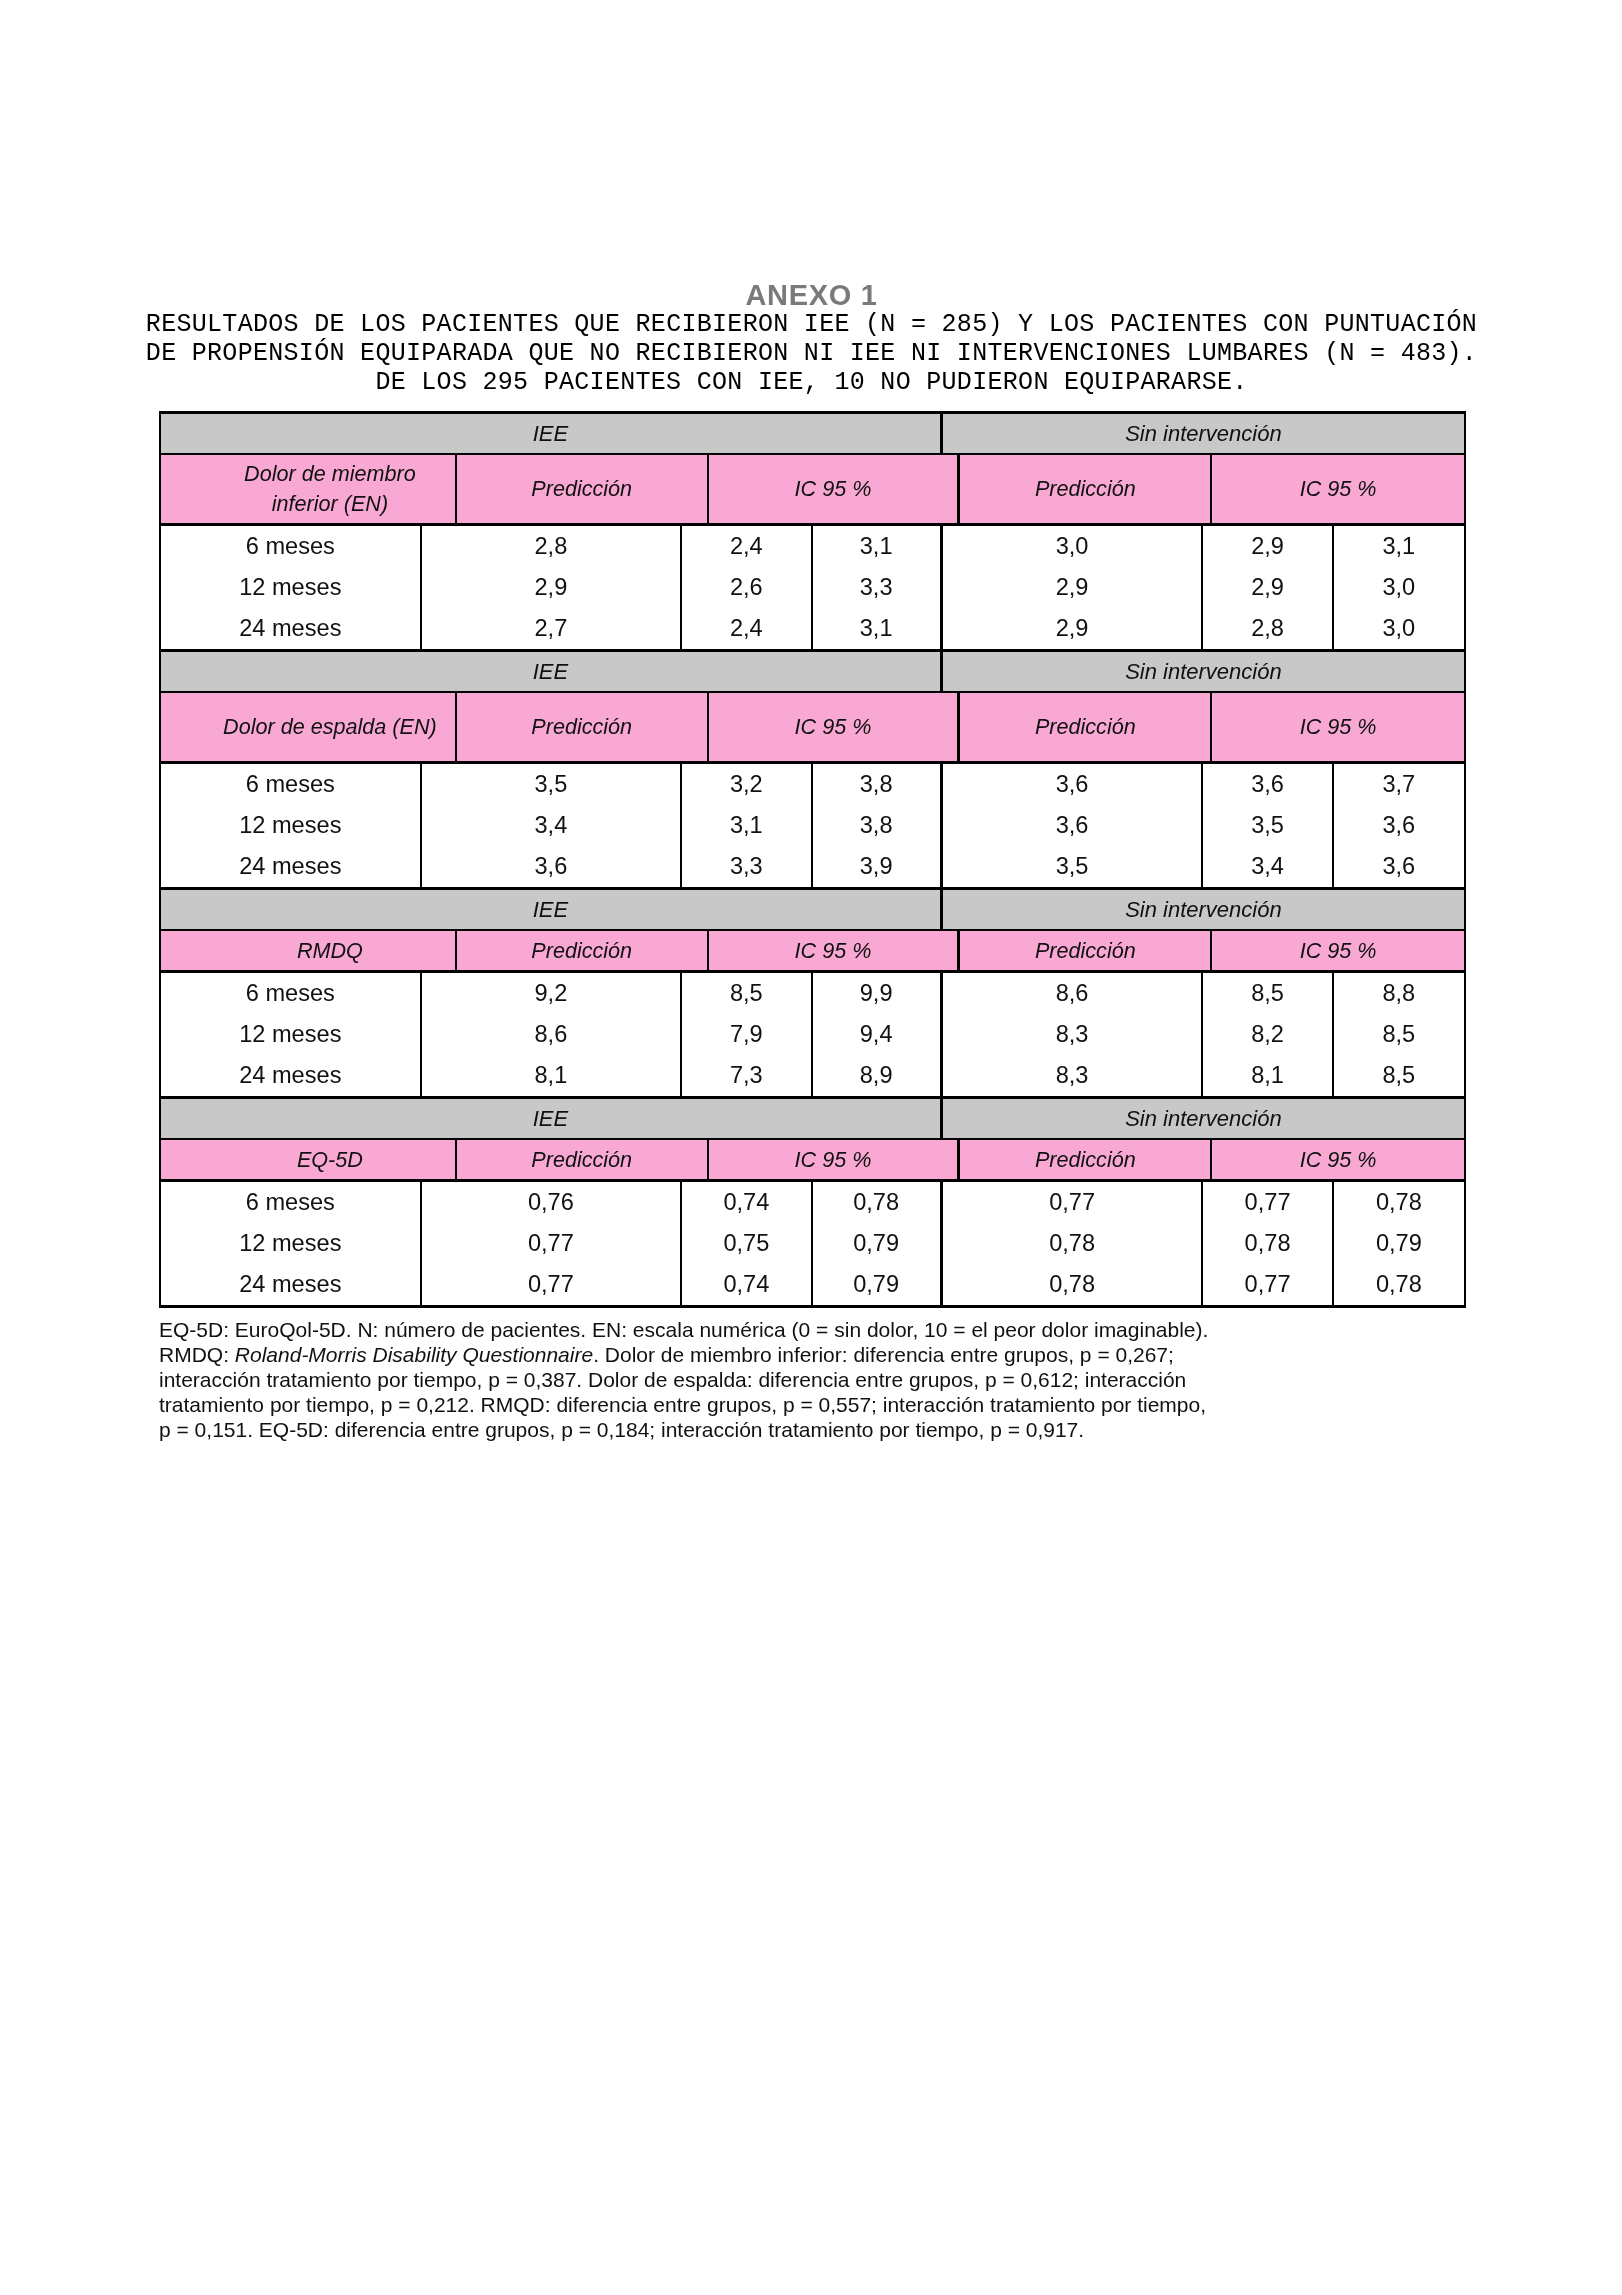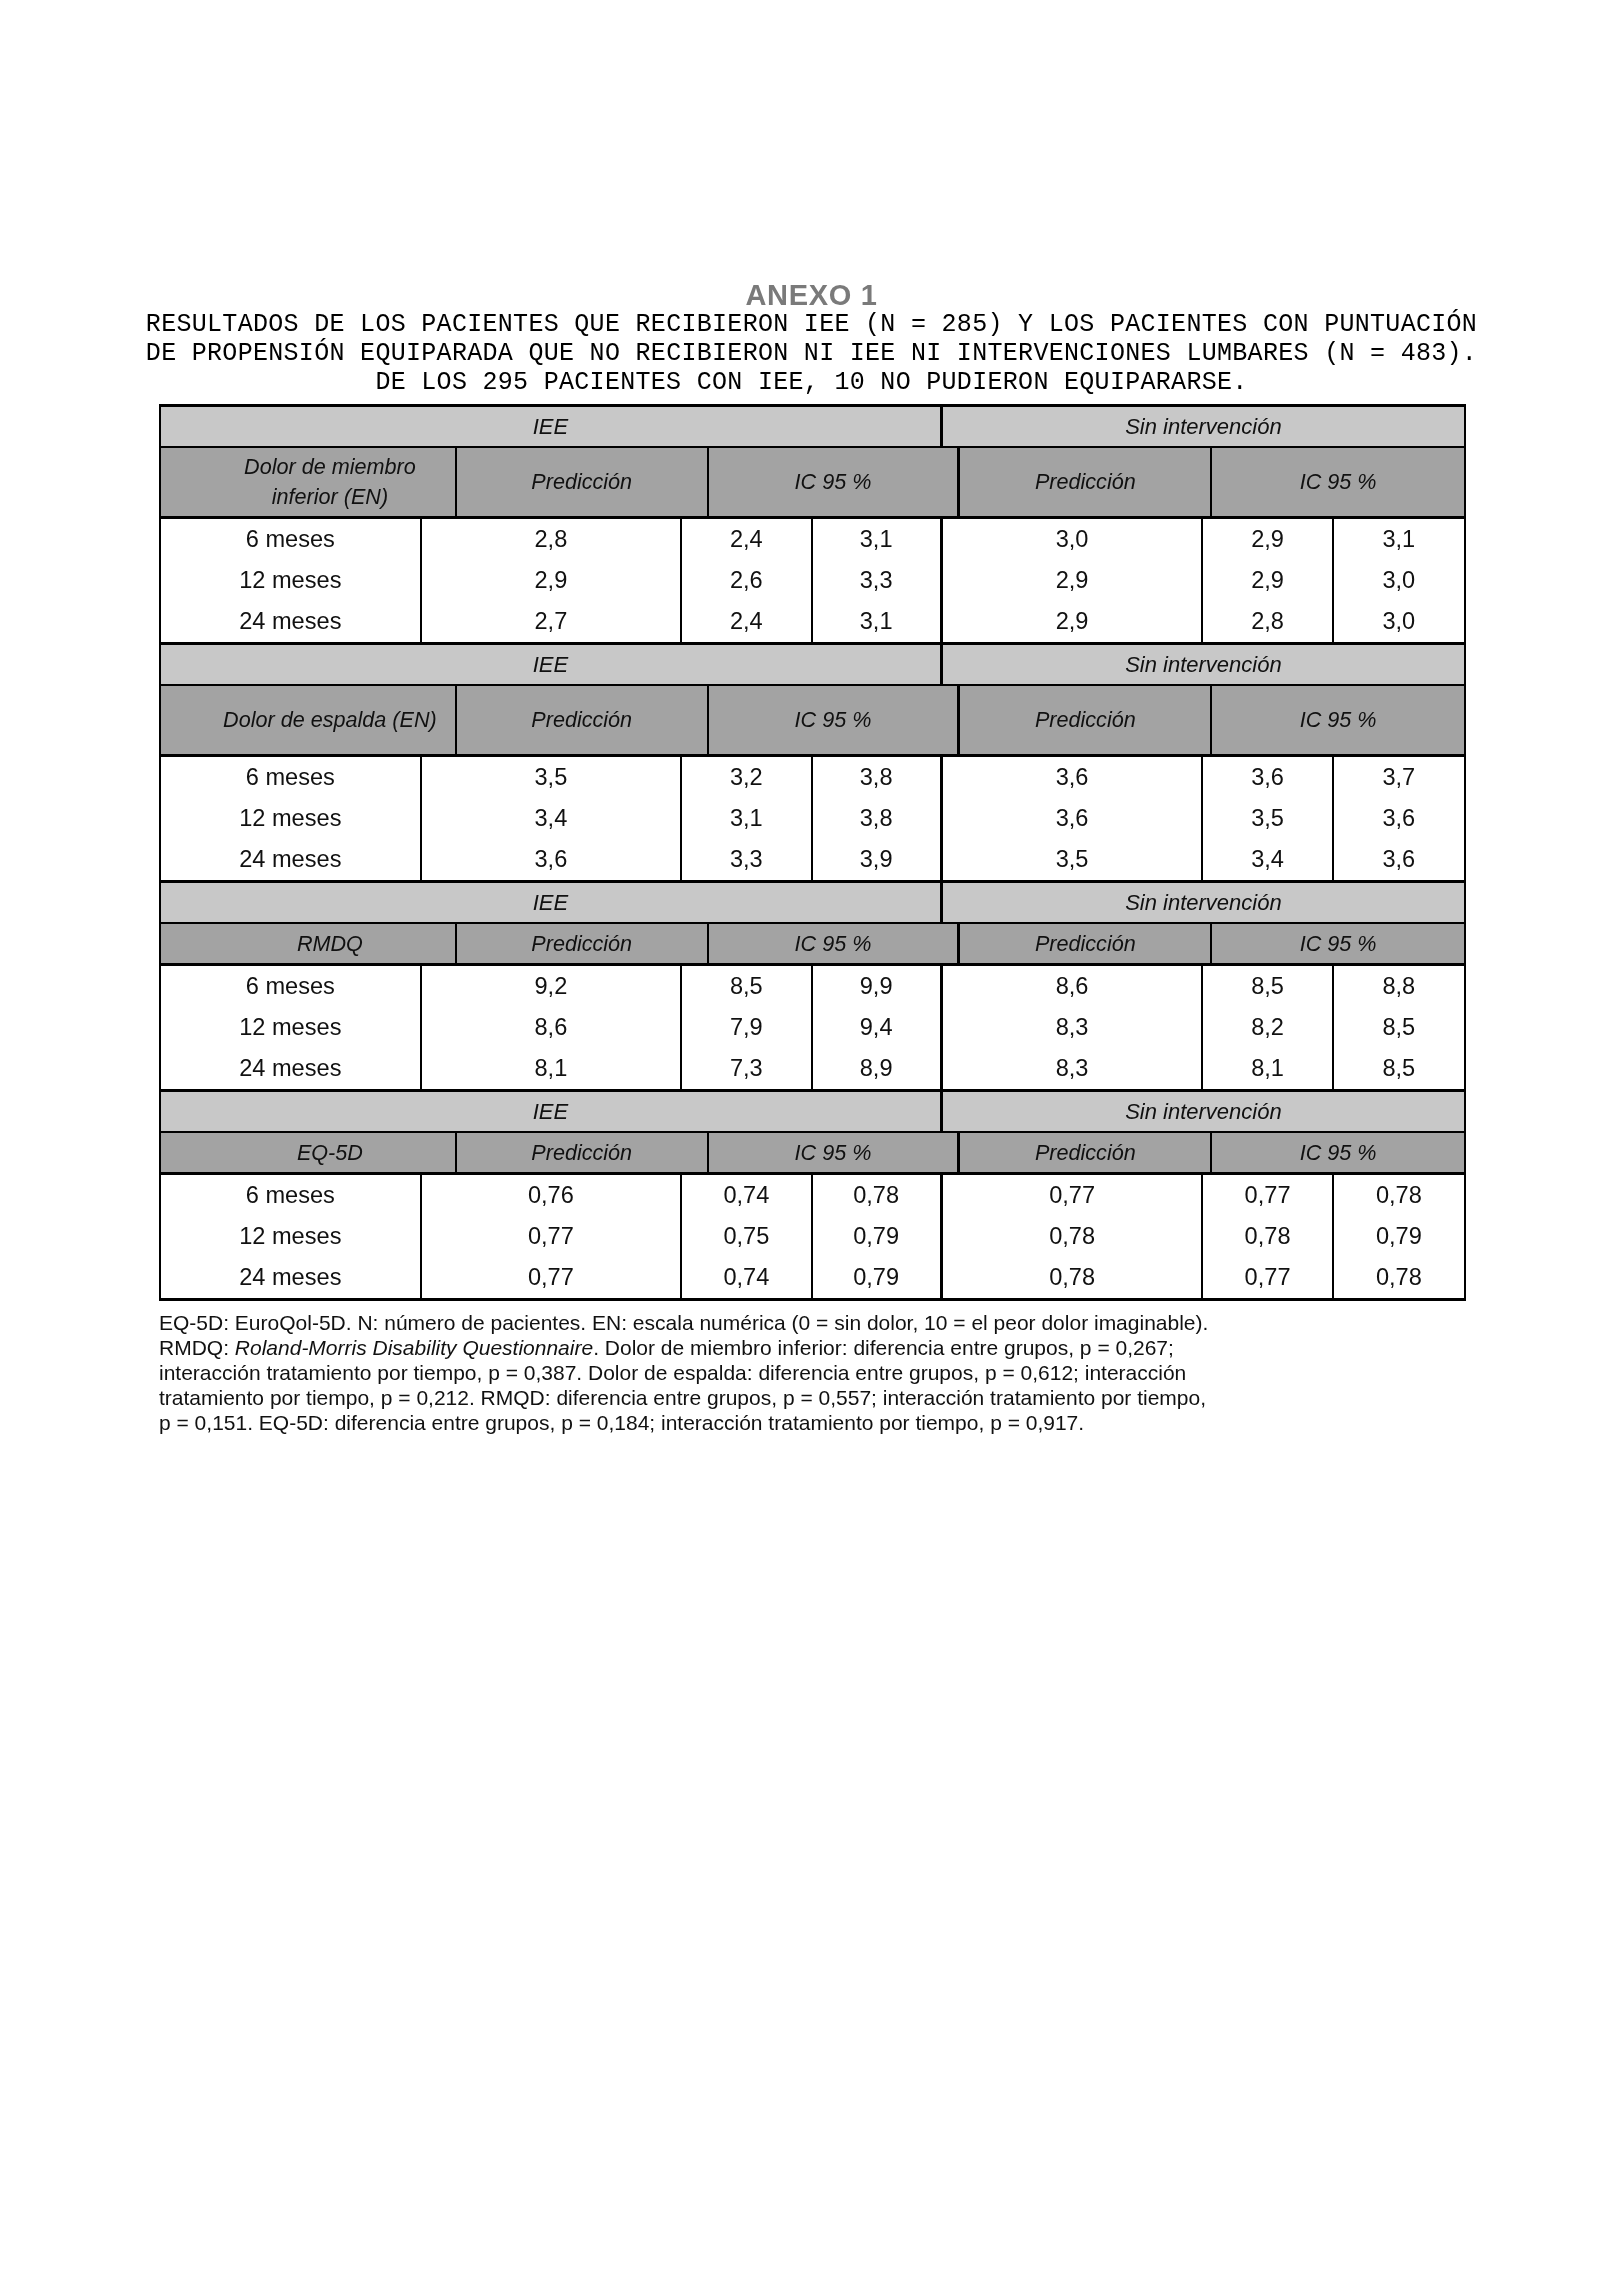--- a/index.html
+++ b/index.html
@@ -28,21 +28,21 @@
     letter-spacing: 0.7px;
   }
   .title-line {
     font-size: 25px;
     color: #000000;
     letter-spacing: 0.3px;
     font-family: Liberation Mono, monospace;
   }
   
   .annex-table {
-    margin: 7px 0 0 159px;
+    margin: 14px 0 0 159px;
     width: 1307px;
     border: 3.3px solid #000000;
     border-left-width: 2px;
     border-right-width: 2px;
     box-sizing: border-box;
   }
   .row {
     display: grid;
     grid-template-columns: 20fr 20fr 10fr 10fr 20fr 10fr 10fr;
   }
@@ -59,21 +59,21 @@
     background: #c8c8c8;
     border-top: 3.3px solid #000000;
     border-bottom: 2.6px solid #000000;
   }
   .annex-table > .group-row:first-child { border-top: 0; }
   .group-row .cell {
     font-style: italic;
     font-size: 22px;
   }
   .header-row {
-    background: #a3a3a3;
+    background: #f9a8d4;
     border-bottom: 3.3px solid #000000;
     padding-left: 44px;
   }
   .header-row .cell {
     font-style: italic;
     font-size: 21.6px;
     line-height: 30px;
   }
   .header-row.tall  { height: 68px; }
   .header-row.short { height: 39px; }

